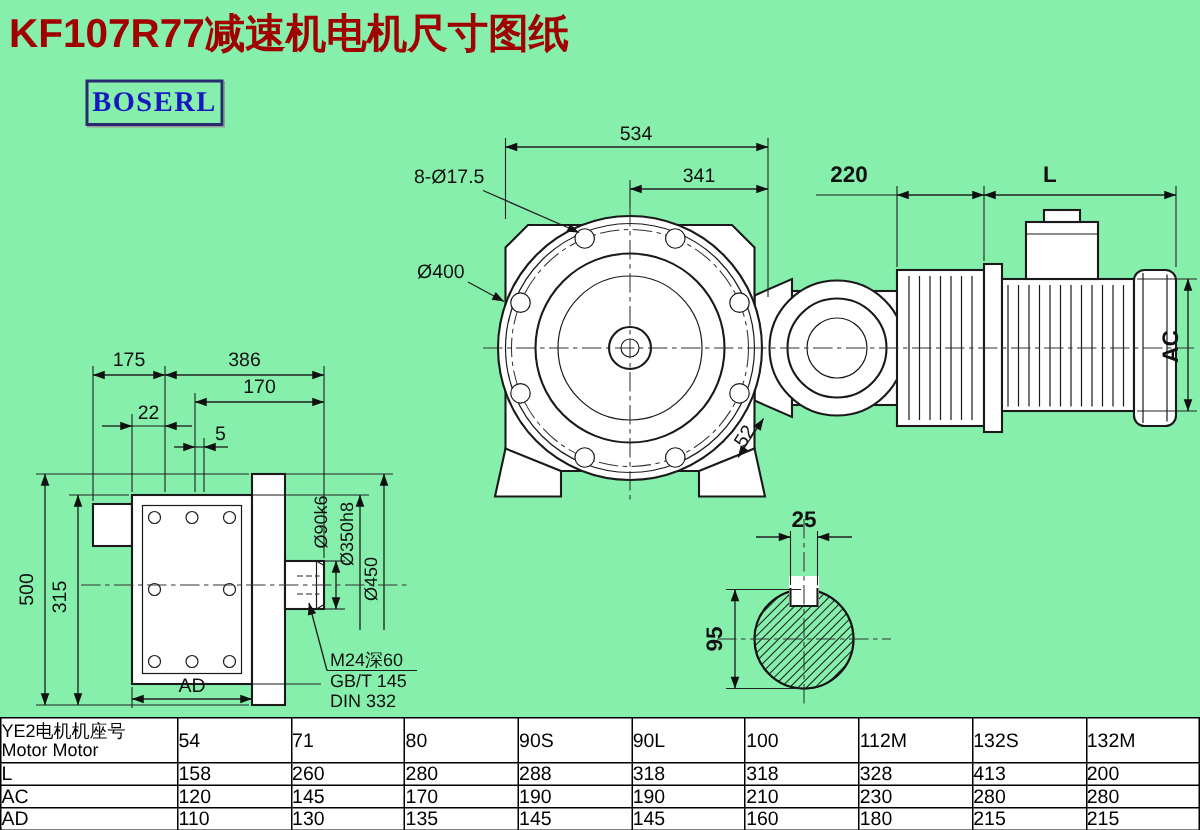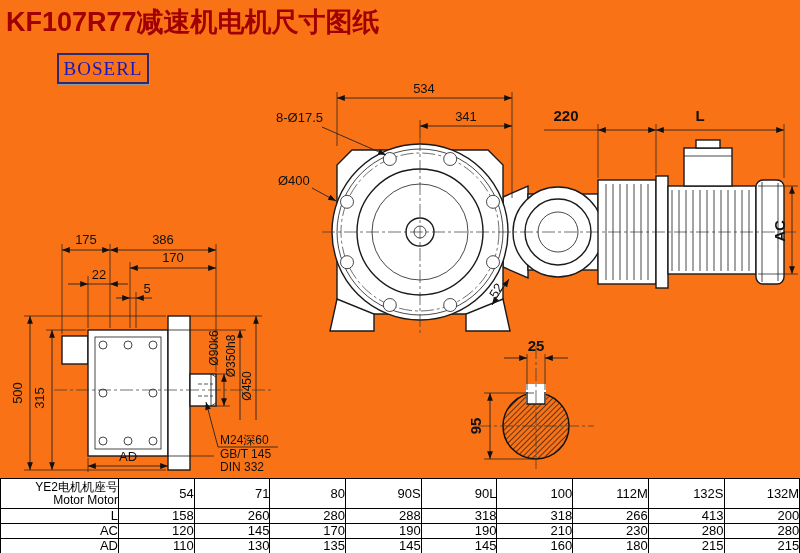--- a/index.html
+++ b/index.html
@@ -1,36 +1,36 @@
 <!DOCTYPE html>
 <html><head>
 <meta charset="utf-8">
 <style>
   *{margin:0;padding:0;box-sizing:border-box}
   html,body{width:800px;height:553px;background:#fff;font-family:"Liberation Sans",sans-serif;overflow:hidden}
-  .page{position:absolute;left:0;top:0;width:800px;height:553px;background:#f97316}
+  .page{position:absolute;left:0;top:0;width:800px;height:553px;background:#86efac}
   .title{position:absolute;left:6px;top:4px;font-size:27px;font-weight:bold;color:#a00000;white-space:nowrap}
   .brand-box{position:absolute;left:57px;top:53px;width:92px;height:31px;border:2px solid #2a2a6e;display:flex;align-items:center;justify-content:center;box-shadow:1px 1px 0 #999}
-  .brand-text{font-family:"Liberation Serif",serif;font-weight:normal;font-size:19px;color:#1818c0;letter-spacing:1px}
+  .brand-text{font-family:"Liberation Serif",serif;font-weight:bold;font-size:19px;color:#1818c0;letter-spacing:1px}
   svg.cad{position:absolute;left:0;top:0}
   svg text{font-family:"Liberation Sans",sans-serif;fill:#111;font-size:13px;text-anchor:middle}
   svg text.start{text-anchor:start}
   svg text.db{font-size:15px;font-weight:bold}
   svg text.ds{font-size:12px}
   .ln{stroke:#1a1a1a;stroke-width:1.4;fill:none}
   .lnw{stroke:#1a1a1a;stroke-width:1.4;fill:#fff}
   .thin{stroke:#1a1a1a;stroke-width:.8;fill:none}
   .thinw{stroke:#1a1a1a;stroke-width:.8;fill:#fff}
   .cl{stroke:#333;stroke-width:.7;fill:none;stroke-dasharray:13 3 3 3}
   .ext{stroke:#222;stroke-width:.75;fill:none}
   .dim{stroke:#222;stroke-width:.9;fill:none;marker-start:url(#arr);marker-end:url(#arr)}
   .dime{stroke:#222;stroke-width:.9;fill:none;marker-end:url(#arr)}
   .dims{stroke:#222;stroke-width:.9;fill:none;marker-start:url(#arr)}
   table.spec{position:absolute;left:0;top:478px;width:800px;height:75px;border-collapse:collapse;table-layout:fixed;background:#fff}
-  .spec th,.spec td{border:1px solid #000;text-align:right;vertical-align:middle;font-weight:normal;font-size:13px;color:#000;padding:0;line-height:1.05}
+  .spec th,.spec td{border:1px solid #000;text-align:left;vertical-align:middle;font-weight:normal;font-size:13px;color:#000;padding:0;line-height:1.05}
   .spec tr{height:15px}
   .spec tr.hrow{height:30px}
   .spec .hdr{font-size:12px}
 </style>
 </head>
 <body>
 
 <div class="page">
 
   <h1 class="title">KF107R77减速机电机尺寸图纸</h1>
@@ -239,21 +239,21 @@
         <th>132M</th>
       </tr>
       <tr>
         <th>L</th>
         <td>158</td>
         <td>260</td>
         <td>280</td>
         <td>288</td>
         <td>318</td>
         <td>318</td>
-        <td>266</td>
+        <td>328</td>
         <td>413</td>
         <td>200</td>
       </tr>
       <tr>
         <th>AC</th>
         <td>120</td>
         <td>145</td>
         <td>170</td>
         <td>190</td>
         <td>190</td>

